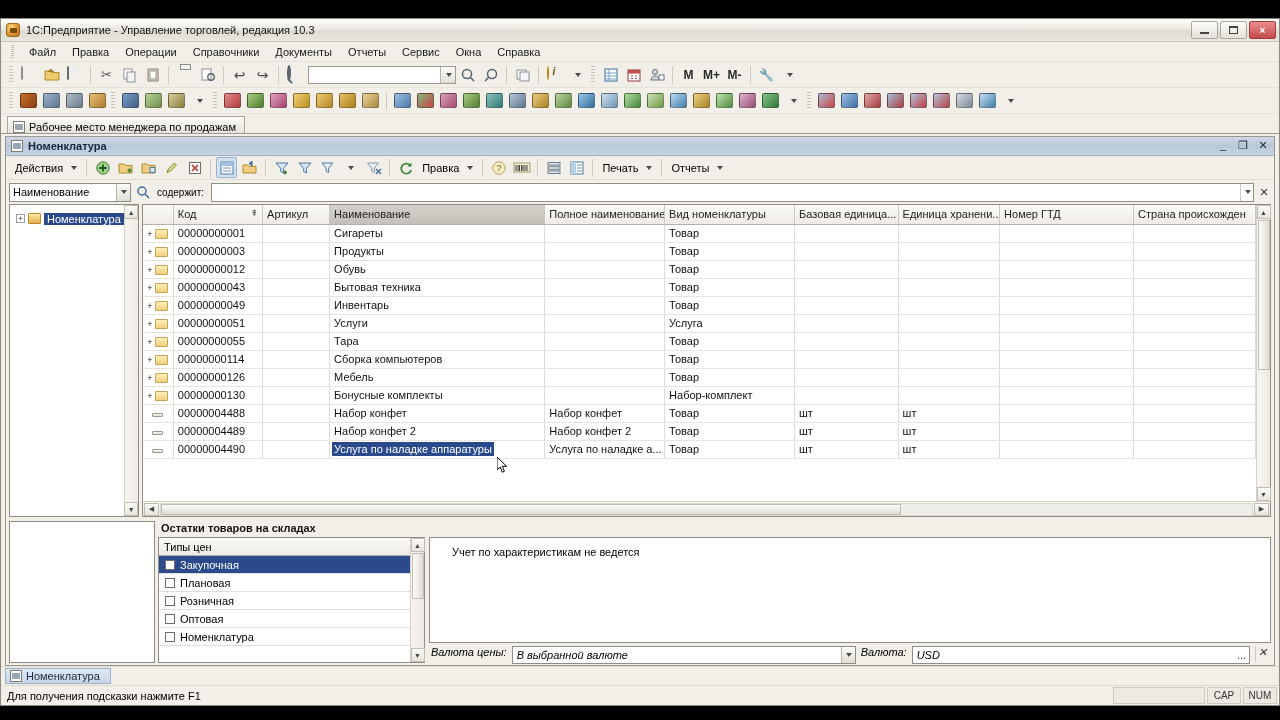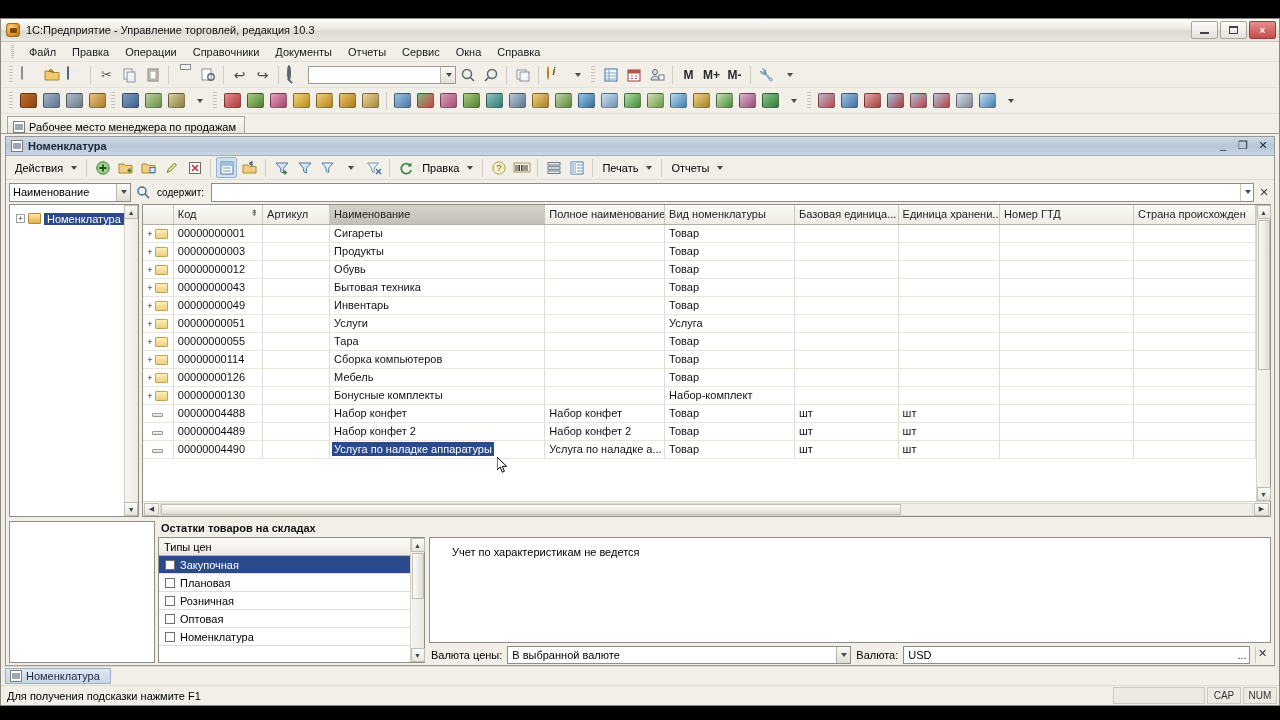--- a/index.html
+++ b/index.html
@@ -293,21 +293,21 @@
   .pl-cb { width:10px;height:10px;border:1px solid #6f6f6f;background:#fff;flex:0 0 auto;}
   .chars {
     flex:1 1 auto; display:flex; flex-direction:column; min-width:0;
     border:1px solid #8f8d84; background:#fff;
   }
   .chars-hdr { display:flex; height:19px; border-bottom:1px solid #b3b1a8; }
   .ch { font-size:11px; padding:2px 5px 0 5px; white-space:nowrap; overflow:hidden;
     background:linear-gradient(to bottom,#fbfaf6,#edebe3); border-right:1px solid #c9c7be; }
   .ch.first { background:linear-gradient(to bottom,#d3d1c9,#c2c0b8); }
   .chars-body { flex:1 1 auto; padding: 8px 0 0 22px; font-size:11px; }
-  .currow { height:20px; display:flex; align-items:center; gap:5px; padding: 3px 2px 0 2px;}
+  .currow { height:20px; display:flex; align-items:flex-start; gap:5px; padding: 3px 2px 0 2px; font-style: italic;}
   .cur-label { font-size:11px; white-space:nowrap; }
   .cur-field {
     height:18px; background:#fff; border:1px solid #8f8d84;
     display:flex; align-items:center; padding-left:4px; font-size:11px;
   }
   .cur-field .arrow { margin-left:auto;width:14px;height:16px;
     background:linear-gradient(to bottom,#fafaf7,#e0ded5);border-left:1px solid #b5b3aa;
     display:flex;align-items:center;justify-content:center;}
   .cur-field .dots { margin-left:auto;width:14px;text-align:center;color:#333; }
   .cur-x { width:14px;text-align:center;color:#333;font-size:11px;border-left:1px solid #cac8bf;height:16px;}

